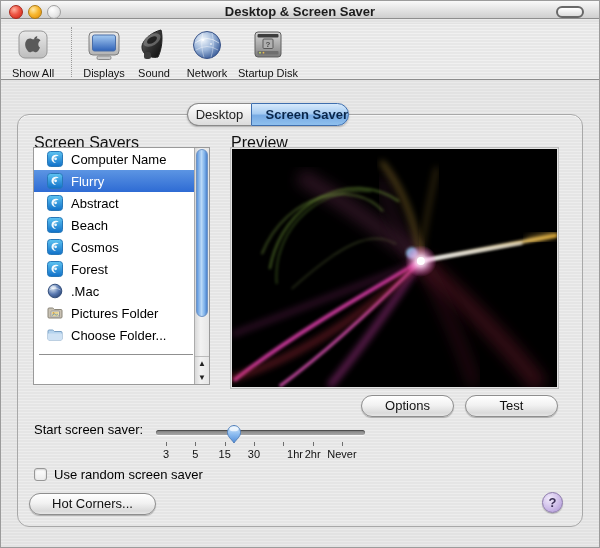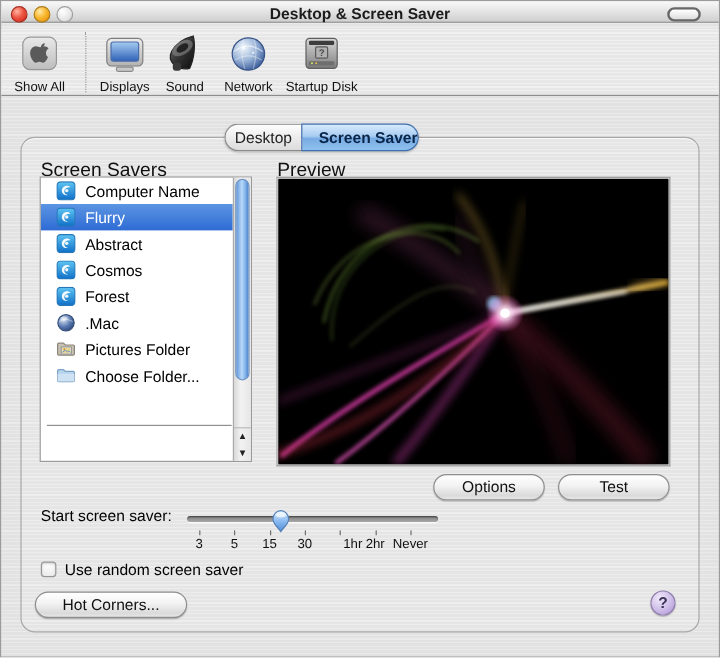--- a/index.html
+++ b/index.html
@@ -250,20 +250,34 @@
                 <linearGradient id="gi1" x1="0" y1="0" x2="0" y2="1">
                   <stop offset="0" stop-color="#5ec4f2"></stop>
                   <stop offset="1" stop-color="#1070c8"></stop>
                 </linearGradient>
               </defs>
               <rect x="0.5" y="0.5" width="15" height="15" rx="3" fill="url(#gi1)" stroke="#2878b8"></rect>
               <path d="M11.8,5.2 C10,2.8 5.4,3.4 4.6,7 C4,10 6.6,12.4 9.6,11.6 C7.6,11.4 6.3,9.8 6.6,8 C7,5.8 9.4,4.8 11.8,5.2 Z" fill="#fff" opacity="0.95"></path>
               <circle cx="8.6" cy="7.8" r="1.4" fill="#fff" opacity="0.9"></circle>
             </svg></span>
           <span class="row-label">Abstract</span>
+        </div>
+        <div class="row">
+          <span class="licn"><svg width="16" height="16" viewBox="0 0 16 16">
+              <defs>
+                <linearGradient id="gi1" x1="0" y1="0" x2="0" y2="1">
+                  <stop offset="0" stop-color="#5ec4f2"></stop>
+                  <stop offset="1" stop-color="#1070c8"></stop>
+                </linearGradient>
+              </defs>
+              <rect x="0.5" y="0.5" width="15" height="15" rx="3" fill="url(#gi1)" stroke="#2878b8"></rect>
+              <path d="M11.8,5.2 C10,2.8 5.4,3.4 4.6,7 C4,10 6.6,12.4 9.6,11.6 C7.6,11.4 6.3,9.8 6.6,8 C7,5.8 9.4,4.8 11.8,5.2 Z" fill="#fff" opacity="0.95"></path>
+              <circle cx="8.6" cy="7.8" r="1.4" fill="#fff" opacity="0.9"></circle>
+            </svg></span>
+          <span class="row-label">Beach</span>
         </div>
         <div class="row">
           <span class="licn"><svg width="16" height="16" viewBox="0 0 16 16">
               <defs>
                 <linearGradient id="gi1" x1="0" y1="0" x2="0" y2="1">
                   <stop offset="0" stop-color="#5ec4f2"></stop>
                   <stop offset="1" stop-color="#1070c8"></stop>
                 </linearGradient>
               </defs>
               <rect x="0.5" y="0.5" width="15" height="15" rx="3" fill="url(#gi1)" stroke="#2878b8"></rect>
@@ -405,21 +419,21 @@
   <div id="slider-ticks">
       <div class="tick" style="left: 165px;"></div>
       <div class="tick-label" style="left: 150px;">3</div>
       <div class="tick" style="left: 194.33px;"></div>
       <div class="tick-label" style="left: 179.33px;">5</div>
       <div class="tick" style="left: 223.66px;"></div>
       <div class="tick-label" style="left: 208.66px;">15</div>
       <div class="tick" style="left: 252.99px;"></div>
       <div class="tick-label" style="left: 237.99px;">30</div>
       <div class="tick" style="left: 282.32px;"></div>
-      <div class="tick-label" style="left: 278px;">1hr</div>
+      <div class="tick-label" style="left: 272px; text-align: right;">1hr</div>
       <div class="tick" style="left: 311.65px;"></div>
       <div class="tick-label" style="left: 296.65px;">2hr</div>
       <div class="tick" style="left: 340.98px;"></div>
       <div class="tick-label" style="left: 325.98px;">Never</div>
     </div>
 
   <div class="checkbox"></div>
   <div class="checkbox-label">Use random screen saver</div>
 
   <div class="pill" style="left:28px;top:492px;width:127px;">Hot Corners...</div>

